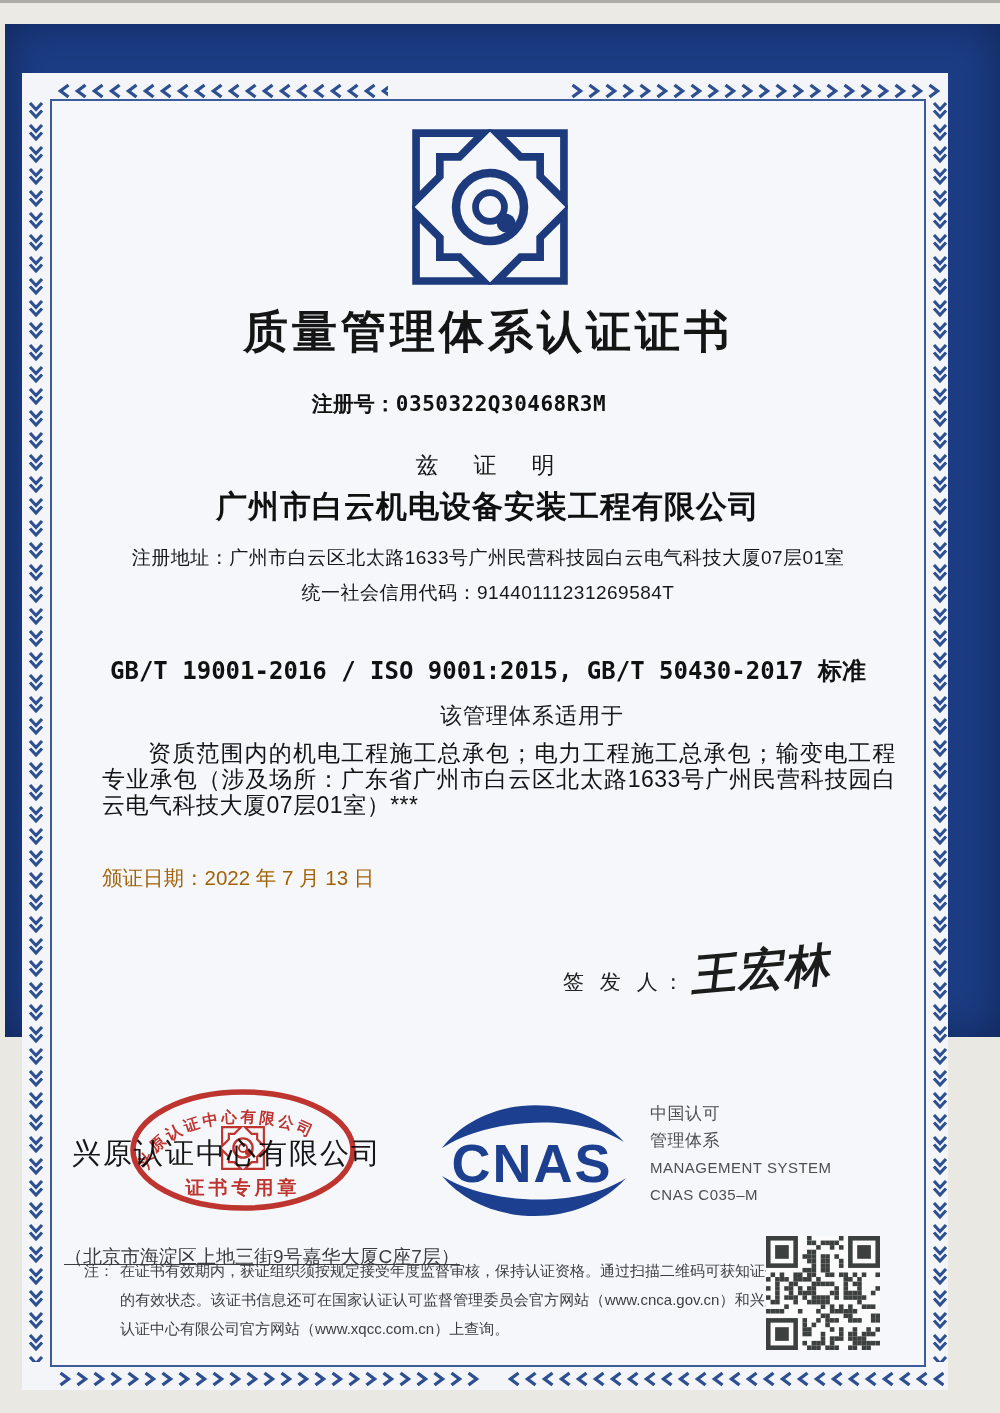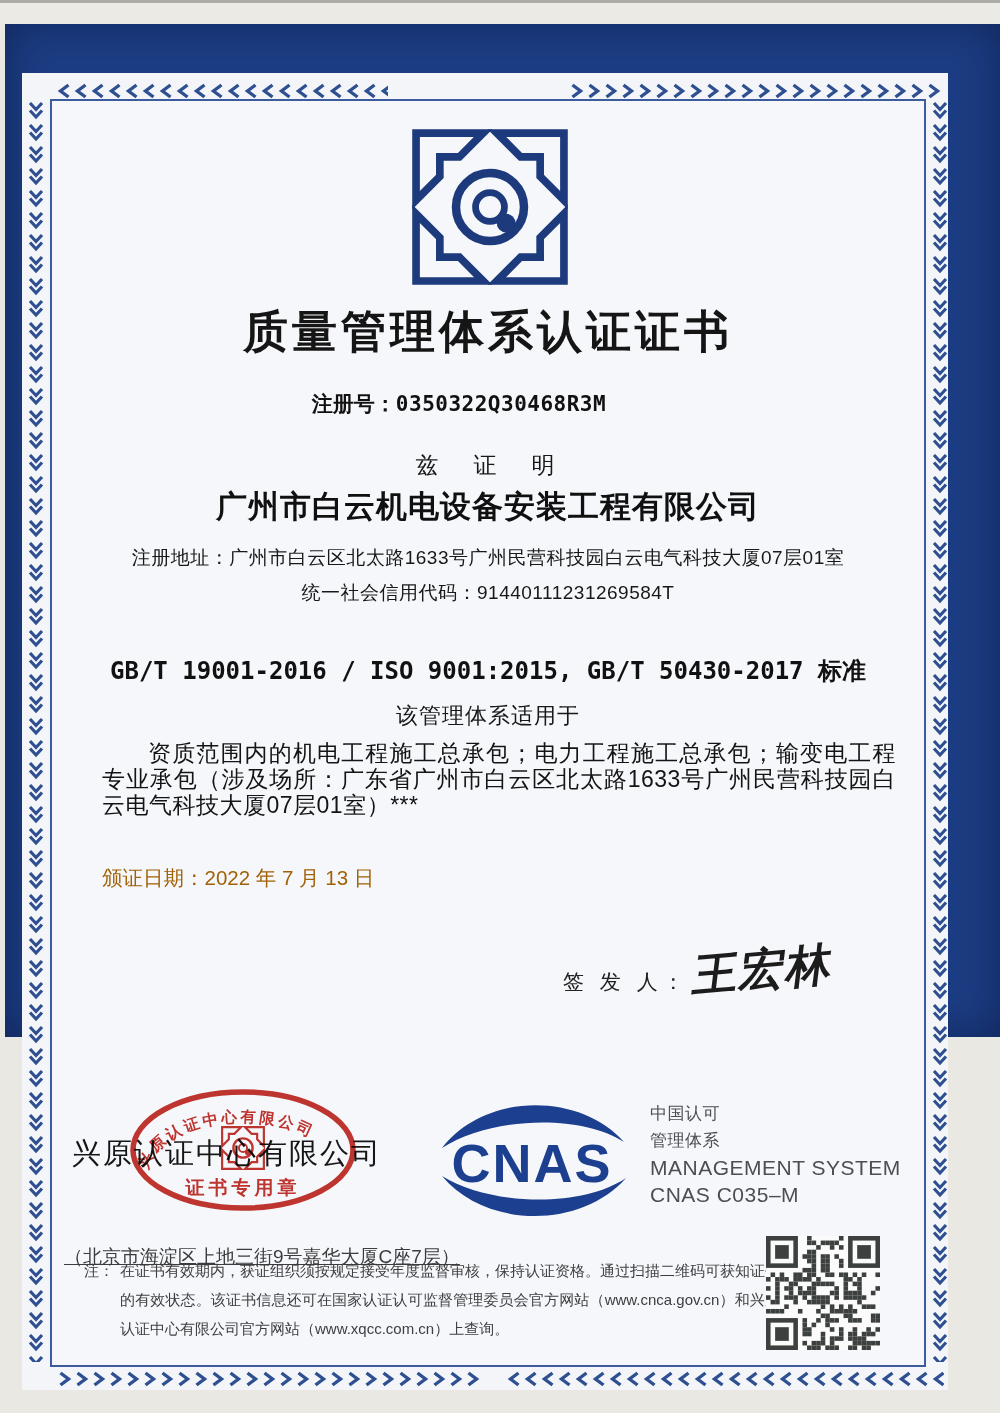--- a/index.html
+++ b/index.html
@@ -47,21 +47,21 @@
   .center-block{position:absolute;left:50px;width:876px;text-align:center;color:#181818;}
   .certify{top:450px;font-size:23px;letter-spacing:6px;}
   .company{top:486px;font-size:31px;font-weight:700;letter-spacing:1px;color:#101010;}
   .address{top:545px;font-size:19px;letter-spacing:.5px;}
   .credit{top:580px;font-size:19px;letter-spacing:.5px;}
   .conform{top:622px;font-size:22px;letter-spacing:9px;font-weight:600;}
   .standards{
     top:655px;font-size:24px;font-weight:700;
     font-family:"DejaVu Sans Mono","Liberation Mono",monospace;letter-spacing:0;color:#111;
   }
-  .scope-head{top:701px;font-size:22px;letter-spacing:1px;}
+  .scope-head{top:701px;font-size:22px;letter-spacing:1px;padding-left:44px;}
 
   .scope{
     position:absolute;left:102px;top:740px;width:794px;
     font-size:23px;font-weight:400;line-height:26px;text-align:justify;
     text-indent:2em;color:#141414;letter-spacing:.5px;
   }
   .issue-date{position:absolute;left:102px;top:864px;font-size:20.5px;color:#a16207;}
   .valid-until{position:absolute;left:102px;top:899px;font-size:20.5px;color:#161616;}
   .sup-note{font-size:12px;vertical-align:super;}
 
@@ -71,21 +71,21 @@
     transform:rotate(-5deg) skewX(-12deg);letter-spacing:2px;
   }
 
   .issuer-name{position:absolute;left:72px;top:1134px;font-size:29px;letter-spacing:2px;color:#161616;}
   .issuer-address{position:absolute;left:64px;top:1244px;font-size:19px;color:#3c3c3e;text-decoration:underline;}
 
   .stamp{position:absolute;left:126px;top:1086px;width:234px;height:130px;mix-blend-mode:multiply;opacity:.92;}
 
   .cnas-logo{position:absolute;left:430px;top:1090px;width:205px;height:140px;}
   .cnas-text{position:absolute;left:650px;top:1100px;font-size:17px;line-height:27px;color:#4d4e52;letter-spacing:.5px;}
-  .cnas-text .lat{font-size:21px;}
+  .cnas-text .lat{font-size:15px;}
 
   .note{position:absolute;left:84px;top:1256px;width:696px;padding-left:36px;box-sizing:border-box;
         font-size:15px;line-height:29px;color:#3e3e40;text-align:justify;}
   .note-label{position:absolute;left:0;top:0;}
 
   .qr{position:absolute;left:766px;top:1236px;width:114px;height:114px;background:#fbfbfb;}
 </style>
 </head>
 <body>
 

